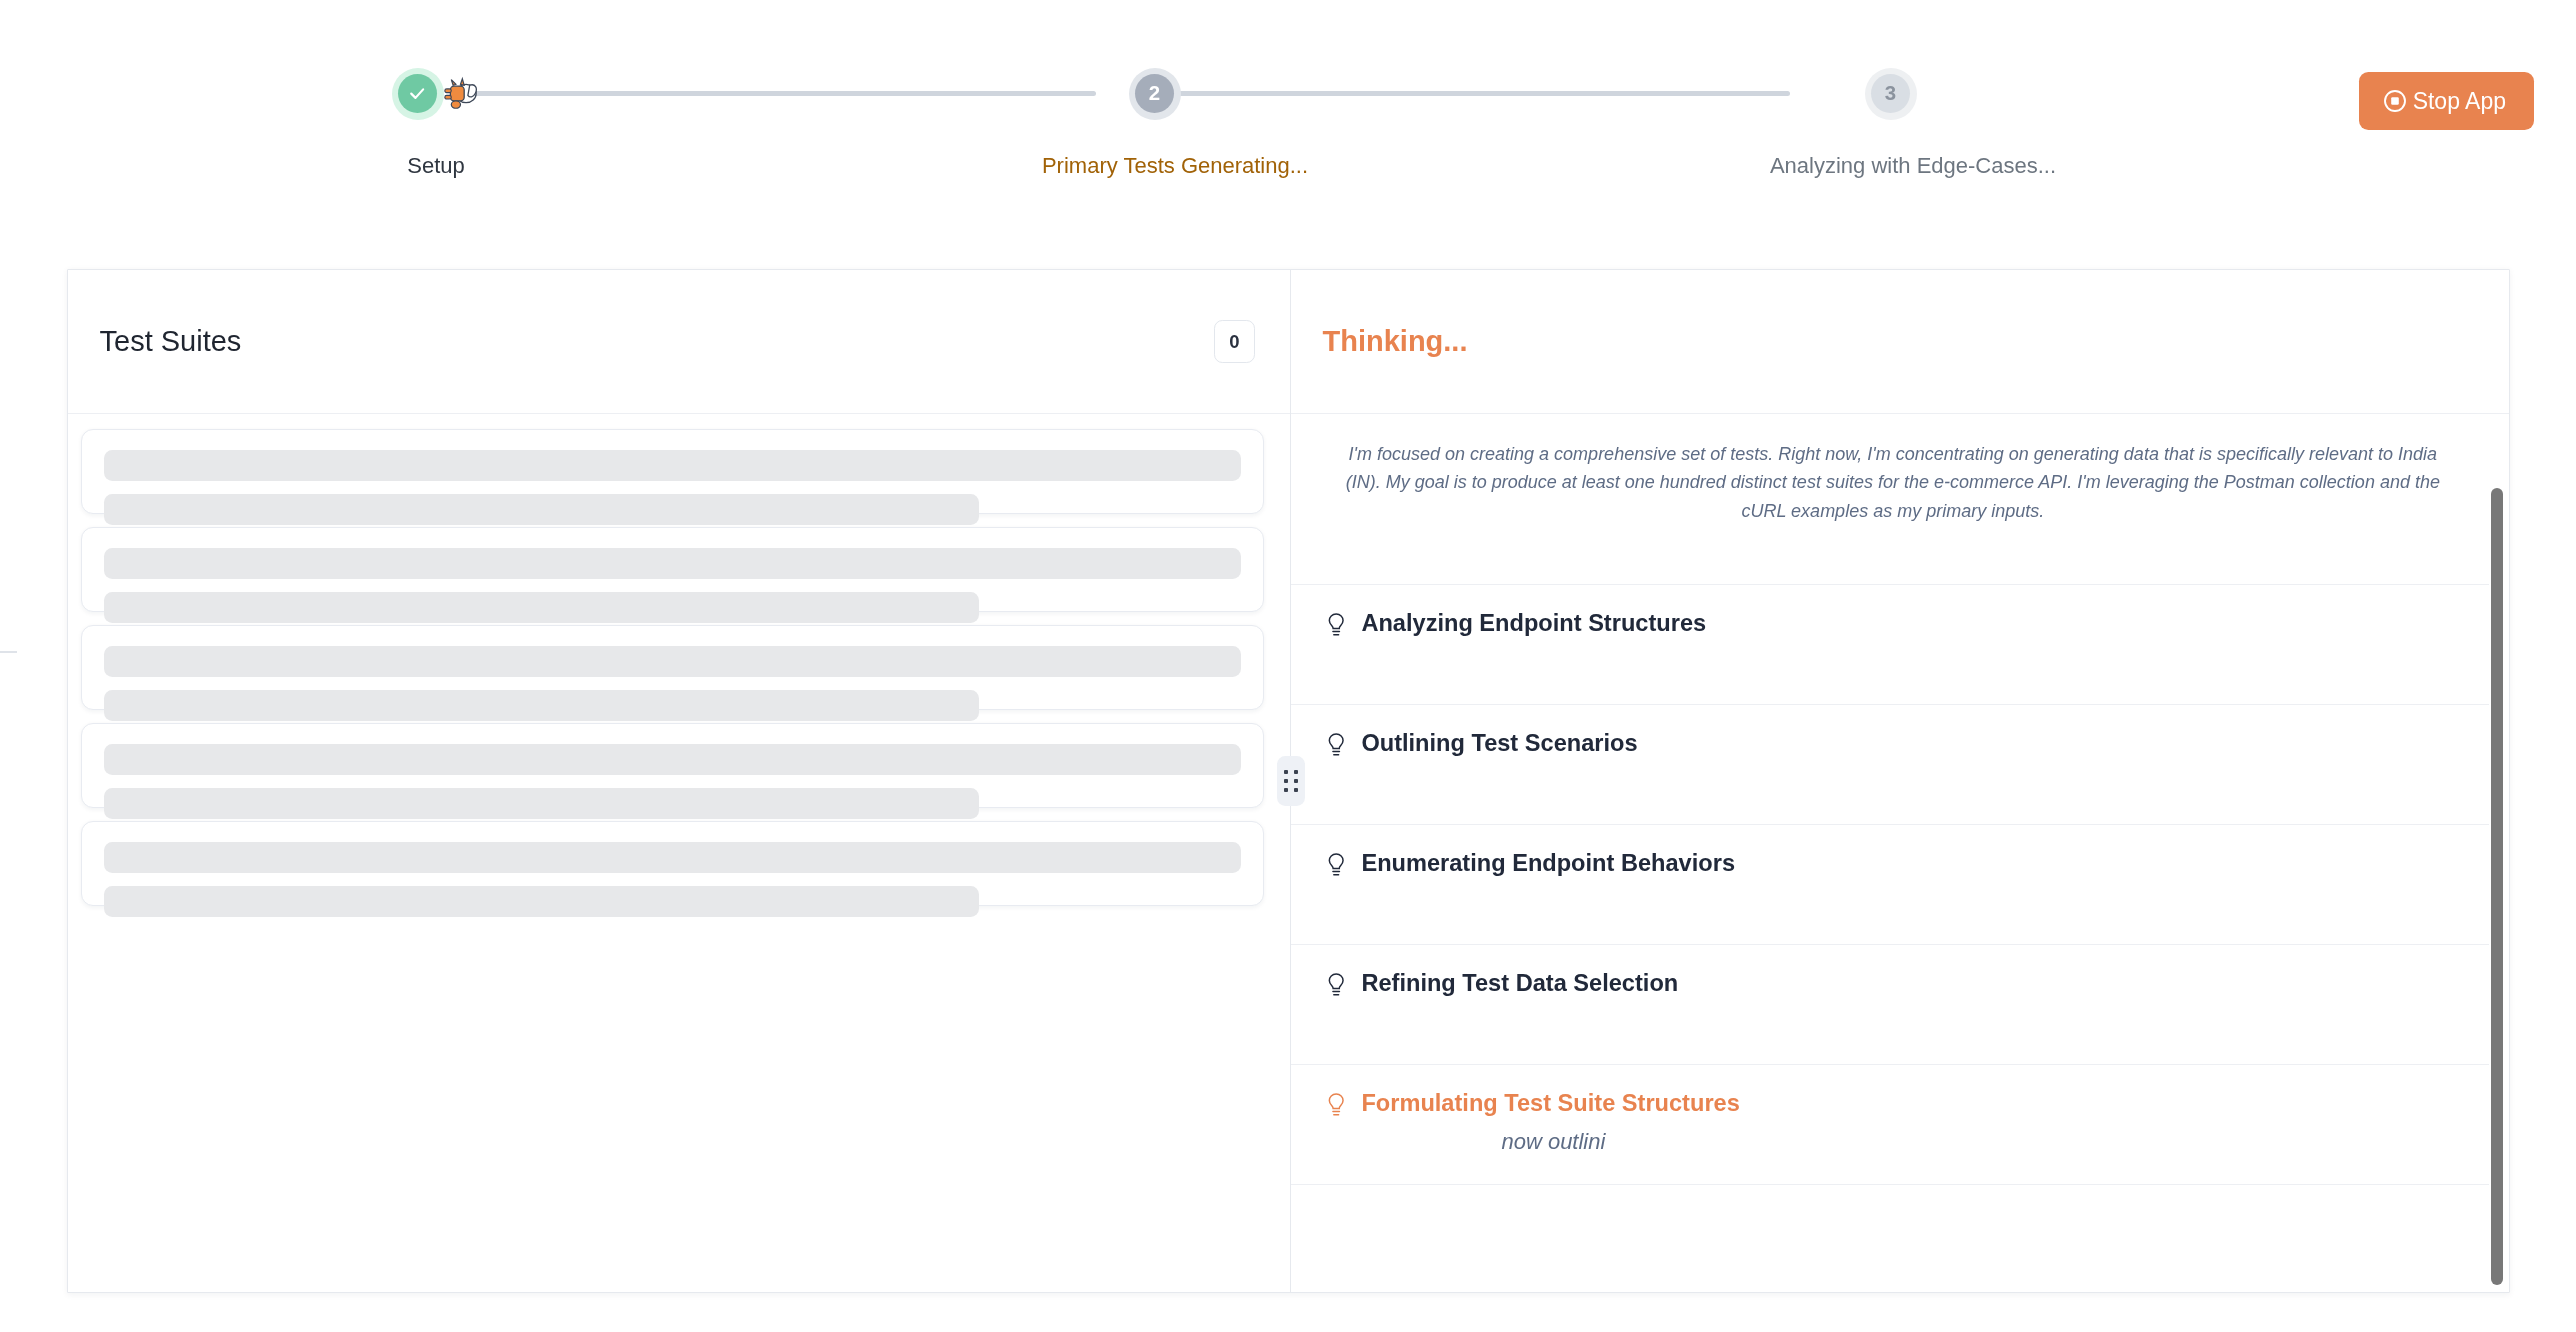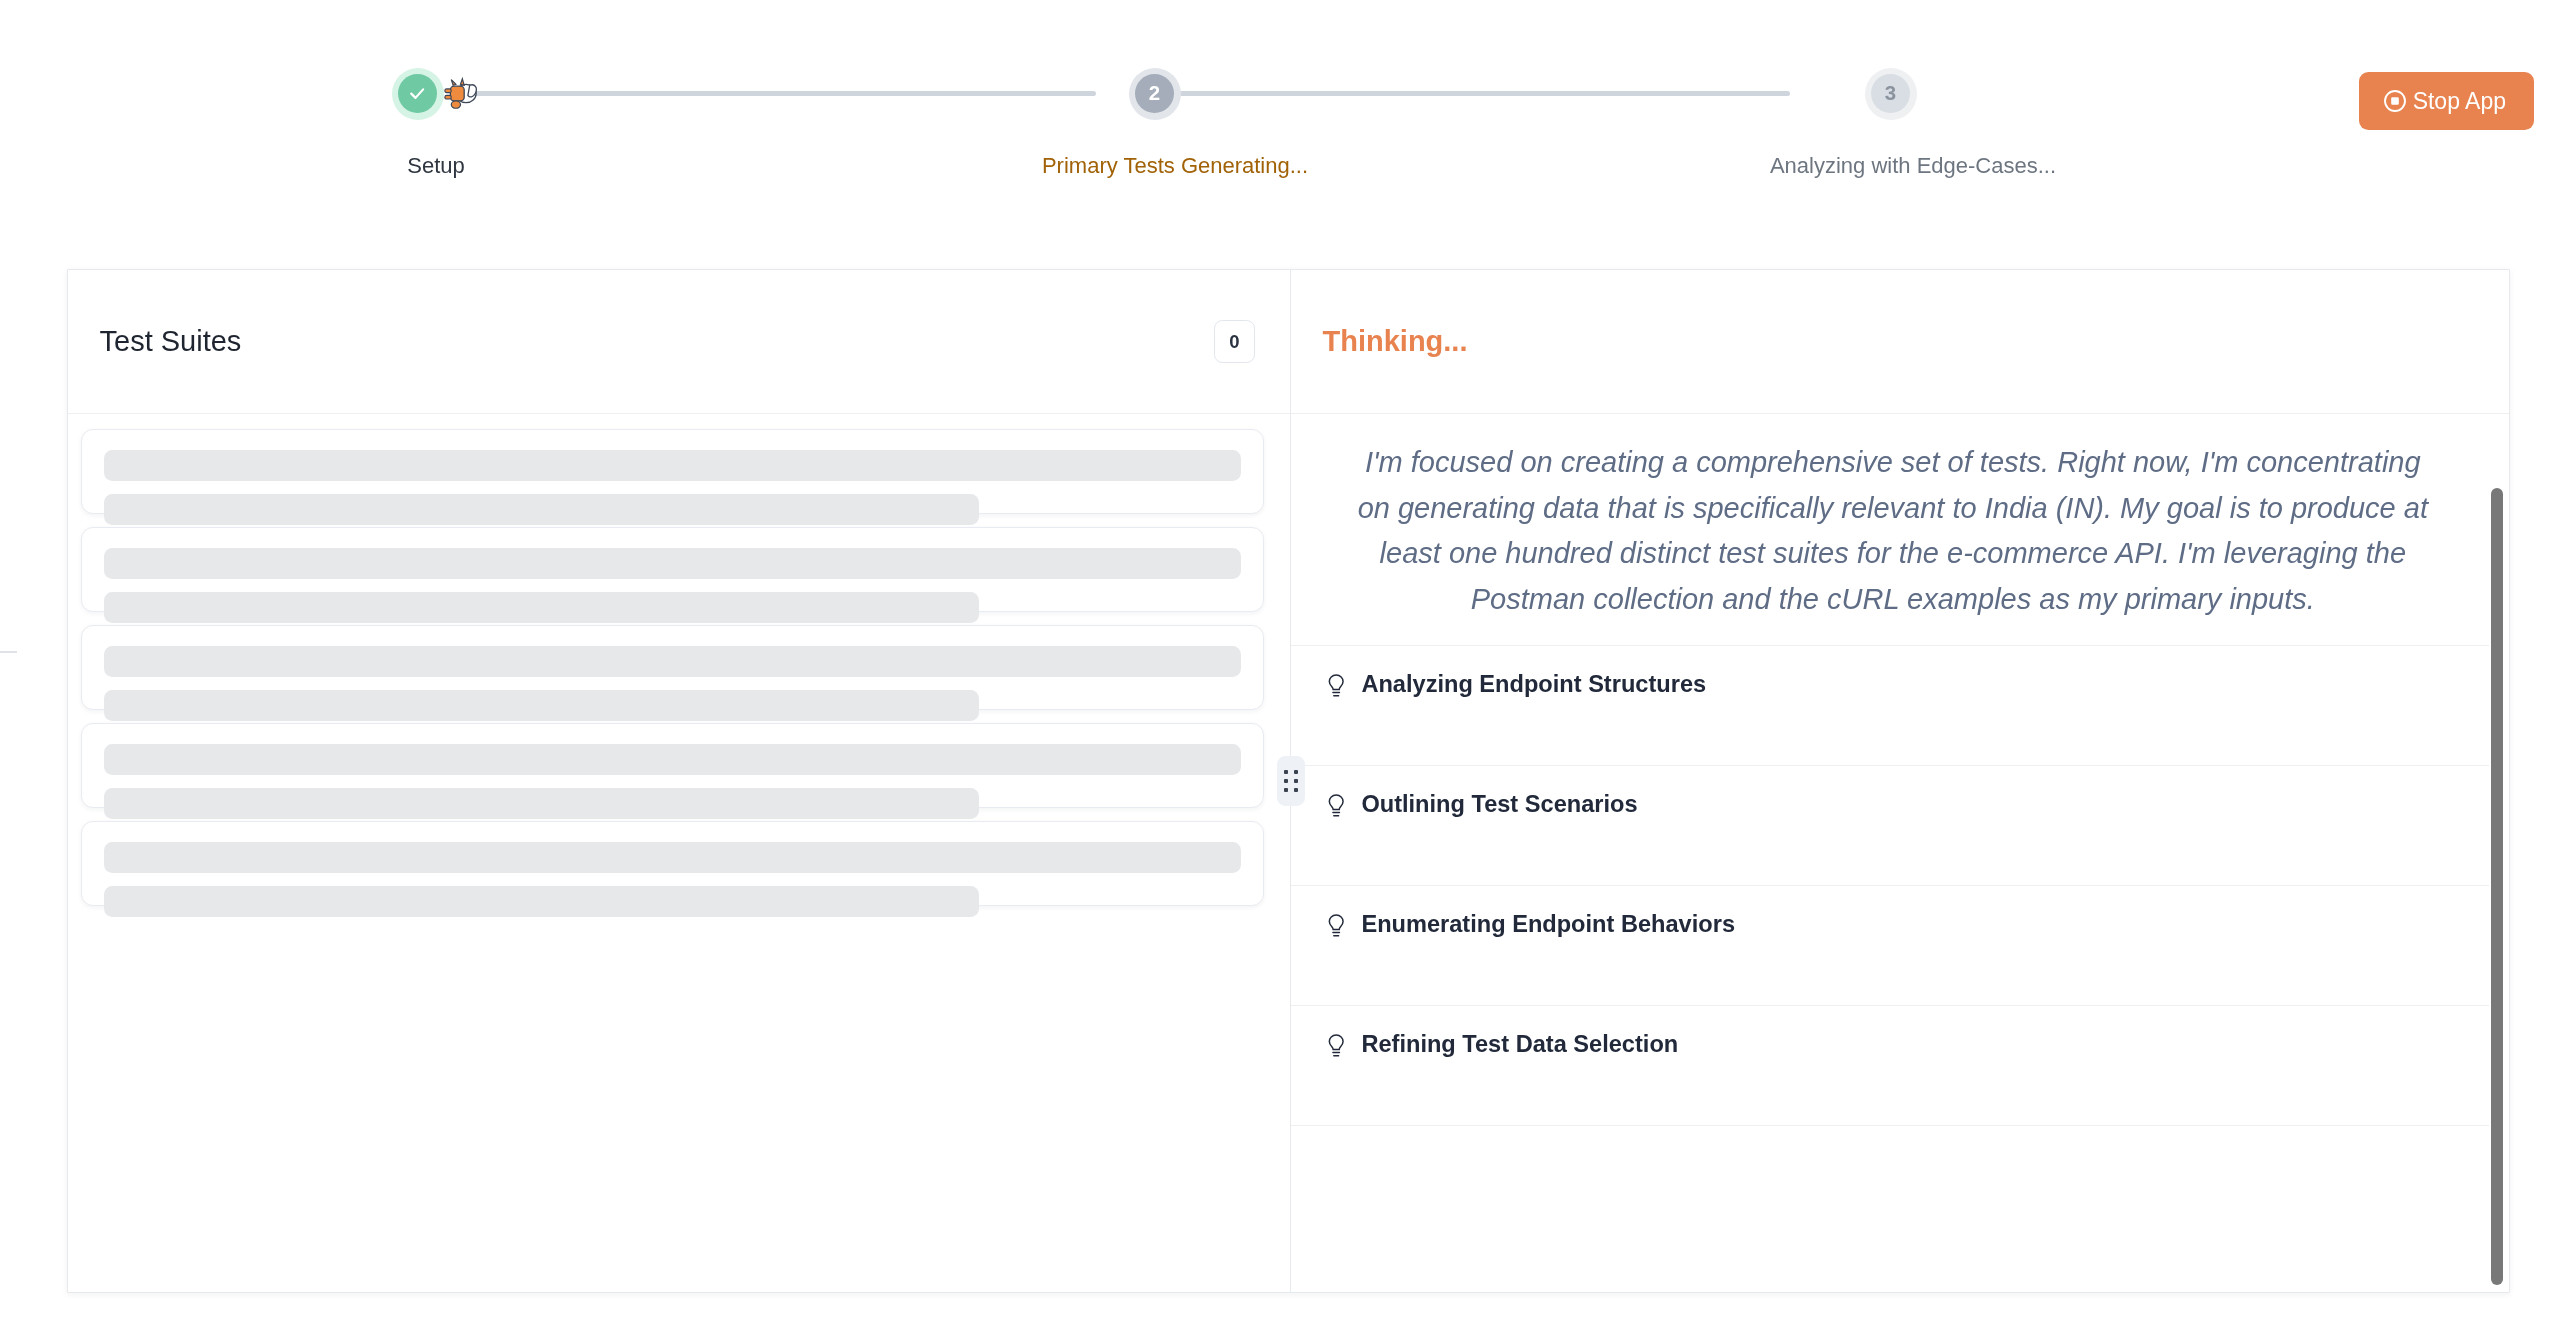--- a/index.html
+++ b/index.html
@@ -235,23 +235,23 @@
 
   
   .think-body {
     flex: 1;
     position: relative;
     overflow: hidden;
     padding-right: 20.4px;
   }
 
   .think-para {
-    padding: 26px 48px 23px 54px;
+    padding: 26px 48px 59px 54px;
     border-bottom: 0.9px solid #edeff3;
-    font-size: 29px;
+    font-size: 18px;
     line-height: 1.57;
     font-style: italic;
     color: #5e6c85;
   }
 
   .think-item {
     padding: 24px 48px 10px 35px;
     border-bottom: 0.9px solid #edeff3;
     display: flex;
     align-items: flex-start;
@@ -432,19 +432,30 @@
 
       <div class="think-item">
         <svg class="bulb-icon" viewBox="0 0 22 28" fill="none">
           <path d="M11 2.2C6.6 2.2 3.6 5.4 3.6 9.2c0 2.6 1.3 4.1 2.5 5.4.9 1 1.6 1.8 1.6 3.1h6.6c0-1.3.7-2.1 1.6-3.1 1.2-1.3 2.5-2.8 2.5-5.4 0-3.8-3-7-7.4-7Z" stroke="#21293a" stroke-width="1.6"></path>
           <path d="M7.5 21h7" stroke="#21293a" stroke-width="1.6" stroke-linecap="round"></path>
           <path d="M8.4 24.6h5.2" stroke="#21293a" stroke-width="1.6" stroke-linecap="round"></path>
         </svg>
         <div class="think-item-text">Refining Test Data Selection</div>
       </div>
 
+      <div class="think-item active">
+        <svg class="bulb-icon" viewBox="0 0 22 28" fill="none">
+          <path d="M11 2.2C6.6 2.2 3.6 5.4 3.6 9.2c0 2.6 1.3 4.1 2.5 5.4.9 1 1.6 1.8 1.6 3.1h6.6c0-1.3.7-2.1 1.6-3.1 1.2-1.3 2.5-2.8 2.5-5.4 0-3.8-3-7-7.4-7Z" stroke="#e8834f" stroke-width="1.6"></path>
+          <path d="M7.5 21h7" stroke="#e8834f" stroke-width="1.6" stroke-linecap="round"></path>
+          <path d="M8.4 24.6h5.2" stroke="#e8834f" stroke-width="1.6" stroke-linecap="round"></path>
+        </svg>
+        <div>
+          <div class="think-item-text">Formulating Test Suite Structures</div>
+          <div class="think-sub">now outlini</div>
+        </div>
+      </div>
 
     </div>
 
     <div class="v-scrollbar"></div>
   </div>
 </div>
 
 
 </body></html>

